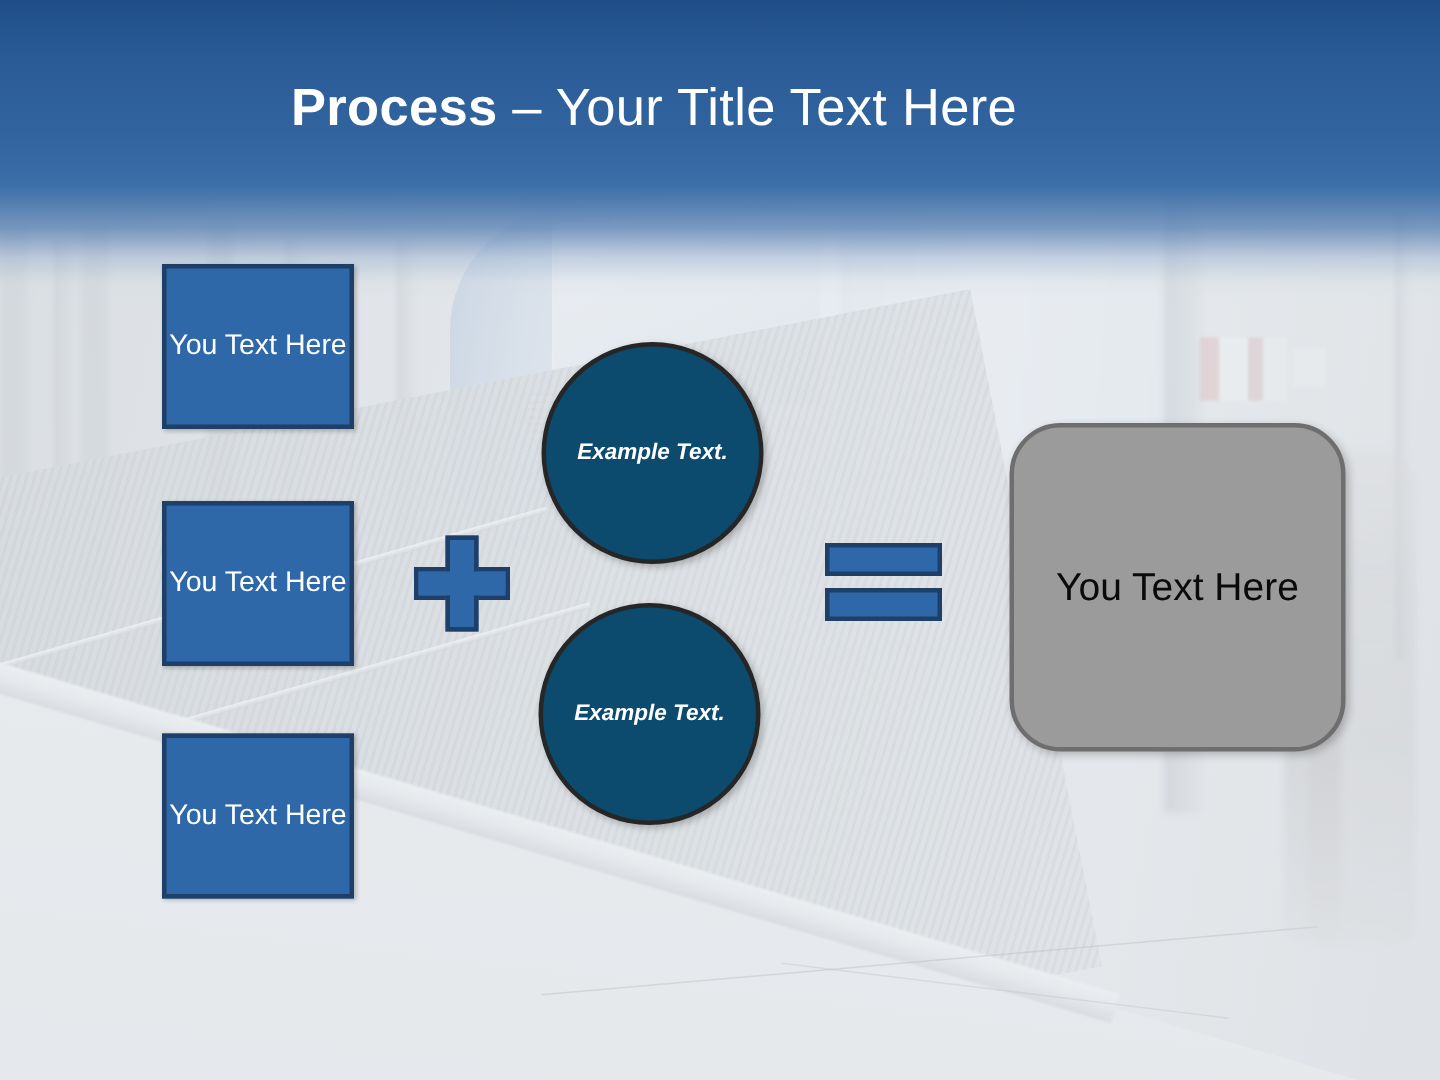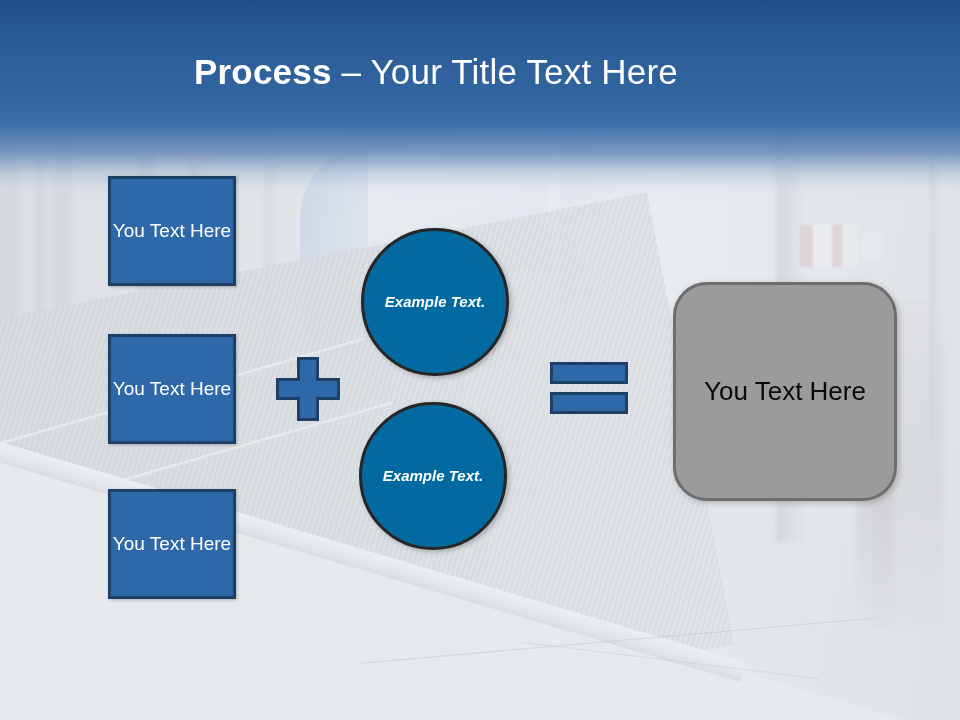--- a/index.html
+++ b/index.html
@@ -337,21 +337,21 @@
   }
   .equals-sign .eq-top { top: 0; }
   .equals-sign .eq-bottom { top: 30px; }
 
   
   .gray-circle {
     position: absolute;
     width: 148px;
     height: 148px;
     border-radius: 50%;
-    background: #0369a1;
+    background: #0c4a6e;
     border: 3px solid #262626;
     box-sizing: border-box;
     color: #ffffff;
     font-size: 15px;
     line-height: 22px;
     font-weight: bold;
     font-style: italic;
     display: flex;
     align-items: center;
     justify-content: center;

